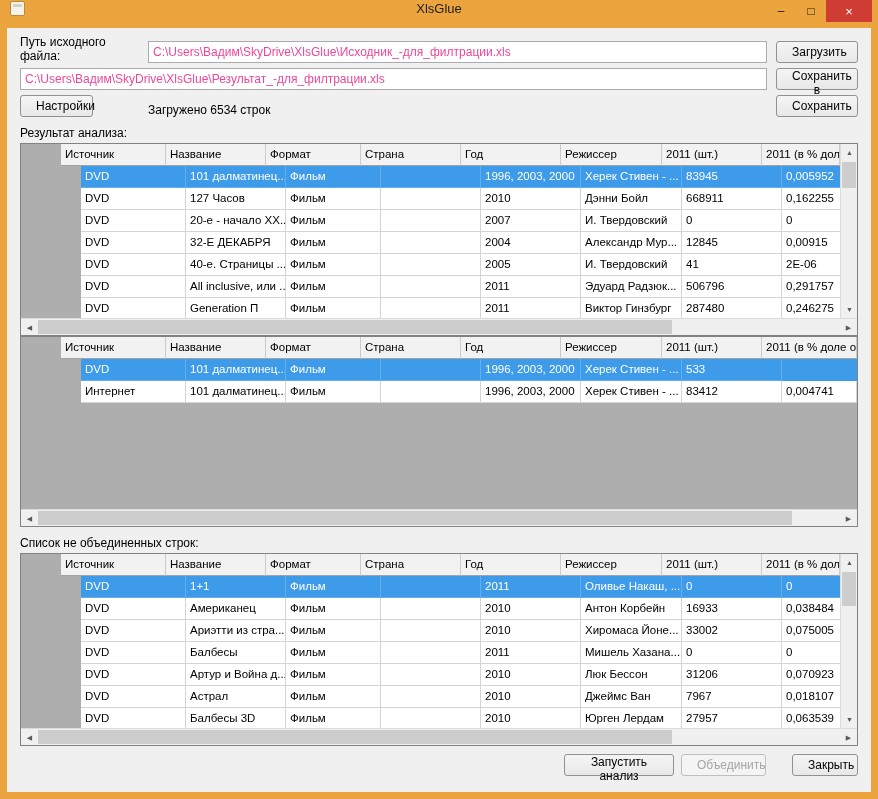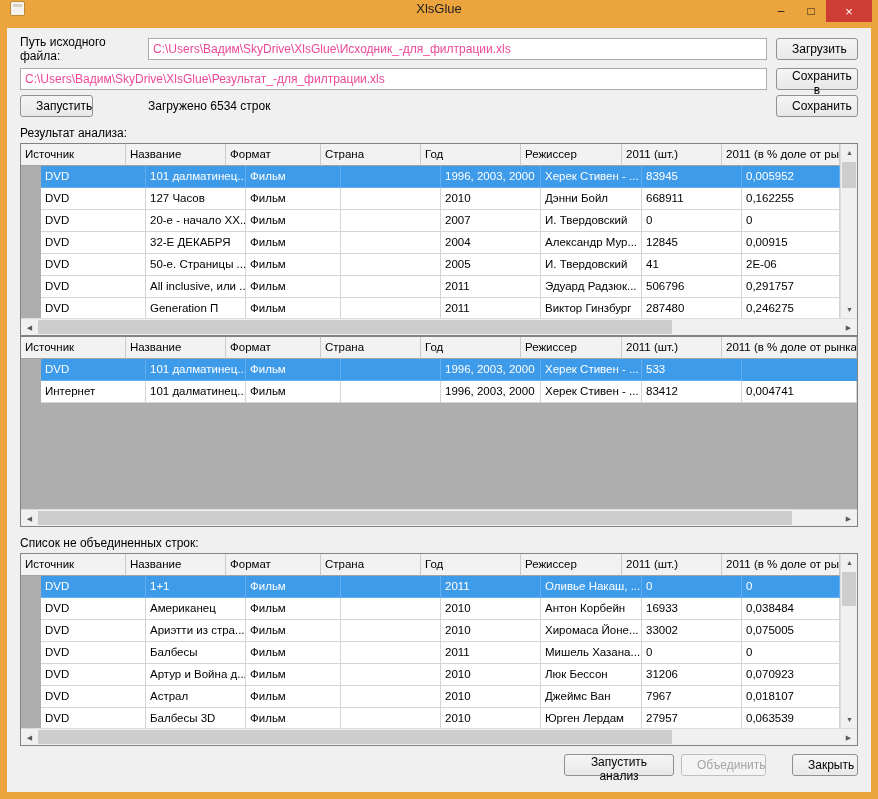--- a/index.html
+++ b/index.html
@@ -17,40 +17,40 @@
   .app-icon:after { content:""; position:absolute; left:2px; top:2px; right:2px; height:3px; background:#d8d2c6; }
   .win-title { position:absolute; left:0; right:0; text-align:center; font-size:13px; color:#1e1e1e; pointer-events:none; }
   .win-controls { margin-left:auto; display:flex; align-items:flex-start; height:100%; z-index:2; padding-right:6px; }
   .wc { width:30px; height:22px; display:flex; align-items:center; justify-content:center; font-size:12px; color:#1a1a1a; cursor:default; }
   .wc-close { width:46px; background:#ce3c34; color:#fff; font-size:13px; }
   
   .client {
     position:absolute; left:7px; right:7px; top:28px; bottom:7px;
     background:#f0f0f0; padding:7px 13px 0 13px;
   }
-  .frow { display:flex; align-items:center; margin-bottom:5px; }
+  .frow { display:flex; align-items:flex-end; margin-bottom:5px; }
   .field-label { width:128px; flex:0 0 128px; }
   .path-input {
     flex:1; height:22px; border:1px solid #ababab; background:#fff;
     font:12px "Liberation Sans", sans-serif; padding:0 4px; color:#ec4899;
   }
   button {
     font:12px "Liberation Sans", sans-serif; height:22px;
     background:linear-gradient(#f5f5f5,#e8e8e8); border:1px solid #919191;
     border-radius:3px; color:#000; padding:0 15px;
   }
   .side-btn { flex:0 0 82px; width:82px; margin-left:9px; }
   .settings-btn { width:73px; }
   .status-text { margin-left:55px; flex:1; }
   .grid-label { margin:9px 0 3px 0; }
   
   .grid-outer { border:1px solid #828282; background:#aeaeae; display:flex; flex-direction:column; }
   .g1 { height:193px; } .g2 { height:191px; } .g3 { height:193px; }
   .grid-main { flex:1; display:flex; overflow:hidden; }
-  .grid-content { flex:1; display:flex; flex-direction:column; overflow:hidden; background:#aeaeae; }
+  .grid-content { flex:1; display:flex; flex-direction:column; overflow:hidden; background:#aeaeae;padding-left:40px; }
   .gcols { display:grid; grid-template-columns:105px 100px 95px 100px 100px 101px 100px minmax(60px,1fr); }
   .ghead { height:22px; background:#f2f2f2; flex:0 0 22px; }
   .cell {
     height:22px; line-height:21px; padding:0 4px;
     white-space:nowrap; overflow:hidden; font-size:11.5px;
   }
   .hcell { background:#f2f2f2; border-right:1px solid #cbcbcb; border-bottom:1px solid #a3a3a3; }
   .grow { background:#fff;margin-left:20px; }
   .grow .cell { border-right:1px solid #d4d4d4; border-bottom:1px solid #d4d4d4; }
   .grow.selected { background:#3d9bea; color:#fff; }
@@ -93,21 +93,21 @@
       <input class="path-input" type="text" value="C:\Users\Вадим\SkyDrive\XlsGlue\Исходник_-для_филтрации.xls" style="">
       <button class="side-btn">Загрузить</button>
     </div>
 
     <div class="frow">
       <input class="path-input" type="text" value="C:\Users\Вадим\SkyDrive\XlsGlue\Результат_-для_филтрации.xls" style="">
       <button class="side-btn">Сохранить в</button>
     </div>
 
     <div class="frow">
-      <button class="settings-btn">Запустить</button>
+      <button class="settings-btn">Настройки</button>
       <div class="status-text">Загружено 6534 строк</div>
       <button class="side-btn">Сохранить</button>
     </div>
 
     <div class="grid-label">Результат анализа:</div>
     <div class="grid-outer g1">
       <div class="grid-main">
         <div class="grid-content">
           <div class="ghead gcols">
               <div class="cell hcell">Источник</div>
@@ -155,21 +155,21 @@
                 <div class="cell">32-Е ДЕКАБРЯ</div>
                 <div class="cell">Фильм</div>
                 <div class="cell"></div>
                 <div class="cell">2004</div>
                 <div class="cell">Александр Мур...</div>
                 <div class="cell">12845</div>
                 <div class="cell">0,00915</div>
               </div>
               <div class="grow gcols">
                 <div class="cell">DVD</div>
-                <div class="cell">50-е. Страницы ...</div>
+                <div class="cell">40-е. Страницы ...</div>
                 <div class="cell">Фильм</div>
                 <div class="cell"></div>
                 <div class="cell">2005</div>
                 <div class="cell">И. Твердовский</div>
                 <div class="cell">41</div>
                 <div class="cell">2E-06</div>
               </div>
               <div class="grow gcols">
                 <div class="cell">DVD</div>
                 <div class="cell">All inclusive, или ...</div>

